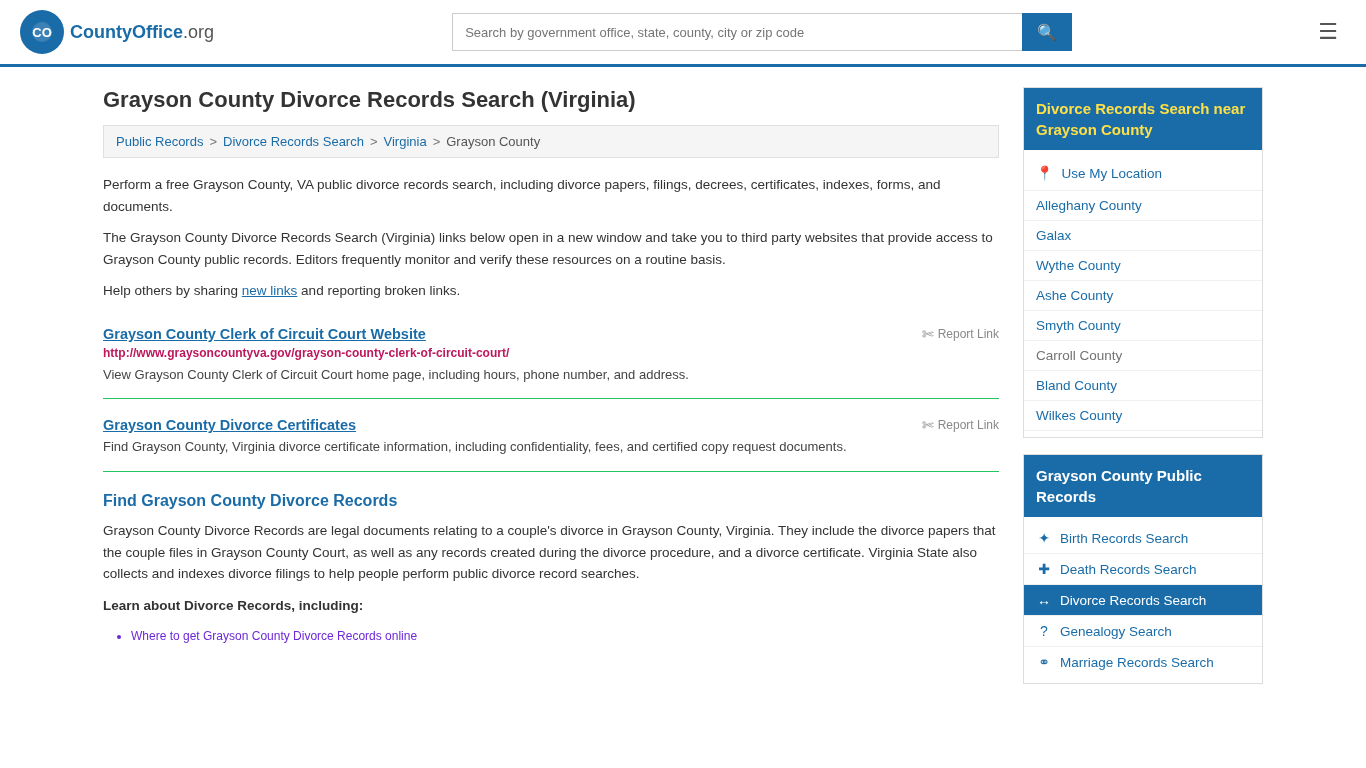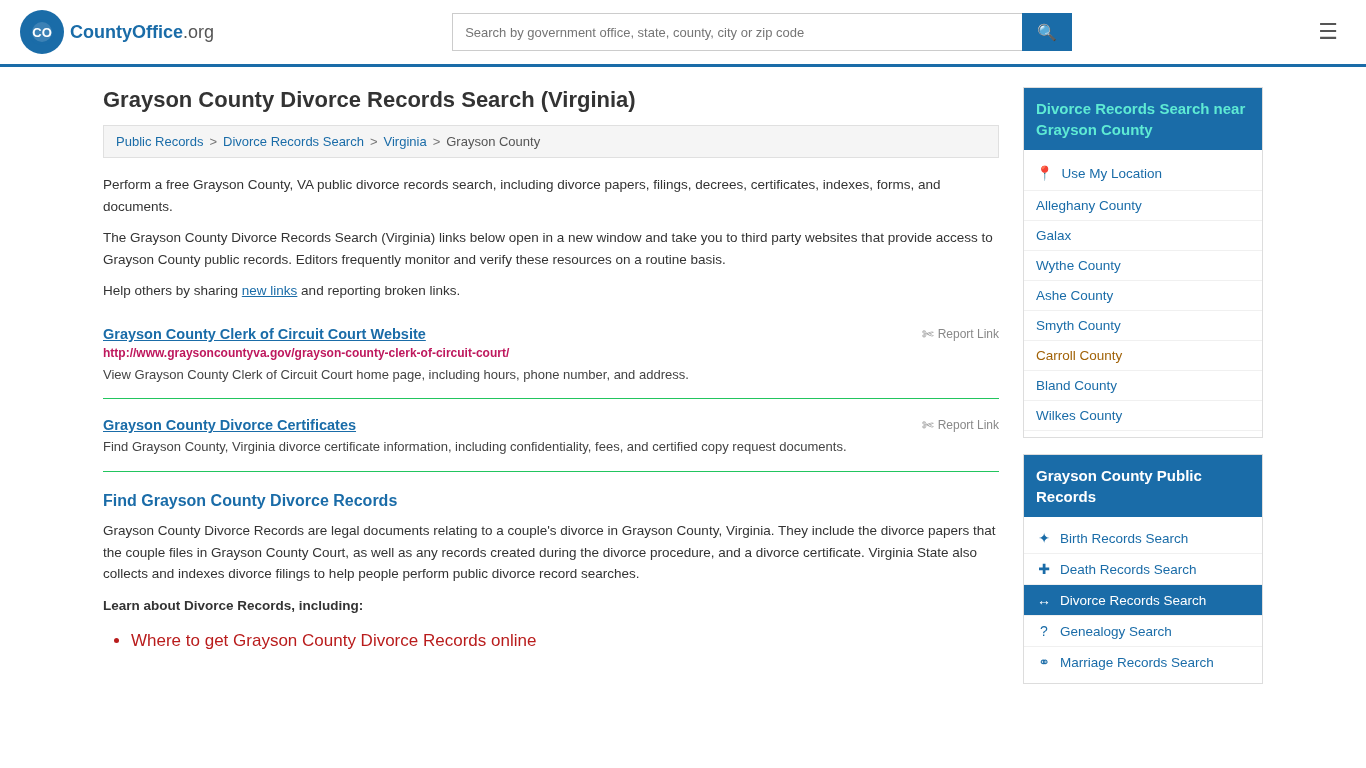--- a/index.html
+++ b/index.html
@@ -128,21 +128,21 @@
       font-weight: bold;
       color: #1a6ca8;
       margin: 20px 0 10px 0;
     }
 
     
     .body-text { font-size: 13.5px; color: #333; line-height: 1.6; margin-bottom: 10px; }
     .body-text strong { font-weight: bold; }
 
     .bullet-list { margin-left: 28px; margin-top: 6px; }
-    .bullet-list li { font-size: 17px; color: #b91c1c; line-height: 1.8; }
+    .bullet-list li { font-size: 12px; color: #6d28d9; line-height: 1.8; }
     .sidebar-section {
       border: 1px solid #ddd;
       margin-bottom: 16px;
     }
     .sidebar-section-title {
       background: #1a6ca8;
       color: #fff;
       padding: 10px 12px;
       font-size: 15px;
       font-weight: bold;
@@ -250,32 +250,32 @@
       </p>
       <ul class="bullet-list">
         <li>Where to get Grayson County Divorce Records online</li>
       </ul>
     </div>
   </div>
 
   <div id="sidebar">
 
     <div class="sidebar-section">
-      <div class="sidebar-section-title" style="background:#1a6ca8;color:#5eead4;padding:10px 12px;font-size:15px;font-weight:bold;line-height:1.4;">Divorce Records Search near Grayson County</div>
+      <div class="sidebar-section-title" style="background:#1a6ca8;color:#fde047;padding:10px 12px;font-size:15px;font-weight:bold;line-height:1.4;">Divorce Records Search near Grayson County</div>
       <div class="sidebar-links">
         <div class="use-location" style="display:flex;align-items:center;gap:8px;padding:9px 12px;font-size:13.5px;color:#1a6ca8;cursor:pointer;border-bottom:1px solid #f0f0f0;">
           <span style="font-size:14px;">📍</span>
           <span>Use My Location</span>
         </div>
         <a class="sidebar-link" style="display:flex;align-items:center;gap:8px;padding:7px 12px;font-size:13.5px;color:#1a6ca8;text-decoration:none;cursor:pointer;border-bottom:1px solid #f0f0f0;">Alleghany County</a>
         <a class="sidebar-link" style="display:flex;align-items:center;gap:8px;padding:7px 12px;font-size:13.5px;color:#1a6ca8;text-decoration:none;cursor:pointer;border-bottom:1px solid #f0f0f0;">Galax</a>
         <a class="sidebar-link" style="display:flex;align-items:center;gap:8px;padding:7px 12px;font-size:13.5px;color:#1a6ca8;text-decoration:none;cursor:pointer;border-bottom:1px solid #f0f0f0;">Wythe County</a>
         <a class="sidebar-link" style="display:flex;align-items:center;gap:8px;padding:7px 12px;font-size:13.5px;color:#1a6ca8;text-decoration:none;cursor:pointer;border-bottom:1px solid #f0f0f0;">Ashe County</a>
         <a class="sidebar-link" style="display:flex;align-items:center;gap:8px;padding:7px 12px;font-size:13.5px;color:#1a6ca8;text-decoration:none;cursor:pointer;border-bottom:1px solid #f0f0f0;">Smyth County</a>
-        <a class="sidebar-link" style="display:flex;align-items:center;gap:8px;padding:7px 12px;font-size:13.5px;color:#a16207;text-decoration:none;cursor:pointer;border-bottom:1px solid #f0f0f0;">Carroll County</a>
+        <a class="sidebar-link" style="display:flex;align-items:center;gap:8px;padding:7px 12px;font-size:13.5px;color:#737373;text-decoration:none;cursor:pointer;border-bottom:1px solid #f0f0f0;">Carroll County</a>
         <a class="sidebar-link" style="display:flex;align-items:center;gap:8px;padding:7px 12px;font-size:13.5px;color:#1a6ca8;text-decoration:none;cursor:pointer;">Bland County</a>
         <a class="sidebar-link" style="display:flex;align-items:center;gap:8px;padding:7px 12px;font-size:13.5px;color:#1a6ca8;text-decoration:none;cursor:pointer;border-bottom:1px solid #f0f0f0;">Wilkes County</a>
       </div>
     </div>
 
     <div class="sidebar-section">
       <div class="sidebar-section-title" style="background:#1a6ca8;color:#fff;padding:10px 12px;font-size:15px;font-weight:bold;line-height:1.4;">Grayson County Public Records</div>
       <div class="sidebar-links">
 
         <a class="sidebar-link" style="display:flex;align-items:center;gap:8px;padding:7px 12px;font-size:13.5px;color:#1a6ca8;text-decoration:none;cursor:pointer;border-bottom:1px solid #f0f0f0;">

